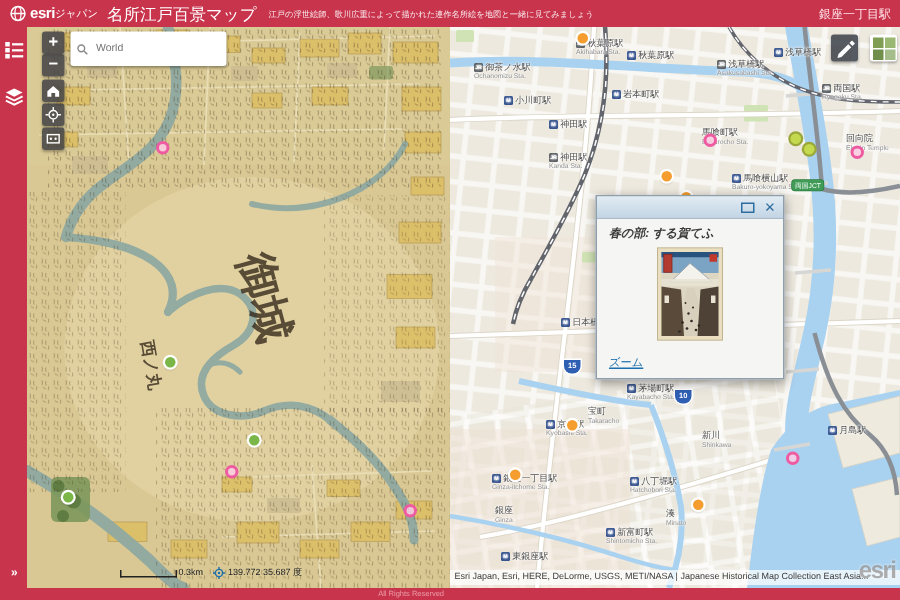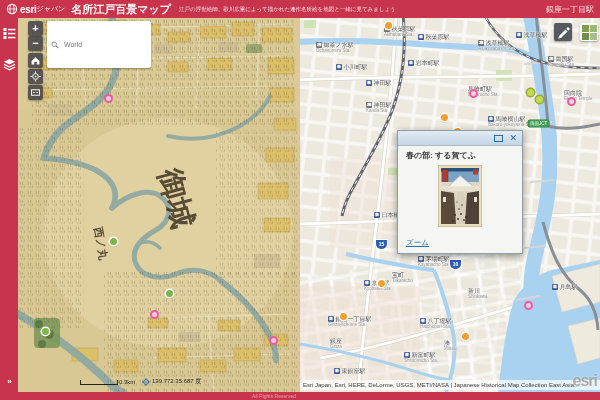--- a/index.html
+++ b/index.html
@@ -4,21 +4,21 @@
 <style>
   html,body{margin:0;padding:0;}
   body{width:600px;height:400px;position:relative;overflow:hidden;
        font-family:"Liberation Sans","DejaVu Sans",sans-serif;background:#c9344d;}
   
   .hdr{position:absolute;left:0;top:0;width:600px;height:18px;background:#c9344d;
        display:flex;align-items:center;padding:0 6px;box-sizing:border-box;color:#fff;z-index:40;}
   .hdr .logo{display:flex;align-items:center;gap:2px;}
   .hdr .esri{font-weight:bold;font-size:10px;letter-spacing:-.3px;}
   .hdr .jp{font-size:7px;margin-right:6px;}
-  .hdr .ttl{font-size:11px;font-weight:bold;white-space:nowrap;margin-right:8px;}
+  .hdr .ttl{font-size:11px;font-weight:normal;white-space:nowrap;margin-right:8px;}
   .hdr .sub{font-size:5.5px;opacity:.9;flex:1;white-space:nowrap;overflow:hidden;}
   .hdr .season{font-size:8px;color:#ffe3e8;white-space:nowrap;cursor:pointer;}
   
   .rail{position:absolute;left:0;top:18px;width:18px;height:374px;background:#c9344d;z-index:30;
         display:flex;flex-direction:column;align-items:center;}
   .rail .ric{margin-top:9px;width:13px;height:13px;}
   .rail .collapse{position:absolute;bottom:6px;left:0;width:18px;text-align:center;
         color:#fff;font-size:8px;font-weight:bold;letter-spacing:-1px;cursor:pointer;}
   
   .ftr{position:absolute;left:0;bottom:0;width:600px;height:8px;background:#c9344d;z-index:45;}
@@ -26,21 +26,21 @@
   
   .map-left{position:absolute;left:18px;top:18px;width:282px;height:374px;overflow:hidden;background:#d9c893;}
   .map-right{position:absolute;left:300px;top:18px;width:300px;height:374px;overflow:hidden;background:#f1eee6;}
   .map-left svg.base,.map-right svg.base{position:absolute;left:0;top:0;}
   
   .ctl{position:absolute;left:10px;width:15px;height:15px;background:rgba(66,66,70,.85);
        border-radius:2px;color:#fff;text-align:center;line-height:15px;font-size:11px;
        font-weight:bold;cursor:pointer;box-shadow:0 1px 2px rgba(0,0,0,.3);z-index:20;}
   .ctl svg{display:block;margin:1.5px auto;}
   .searchbox{position:absolute;left:29px;top:3px;width:96px;height:15px;background:#fff;border-radius:2px;
-       box-shadow:0 1px 2px rgba(0,0,0,.35);display:flex;align-items:center;padding:16px 4px;gap:3px;z-index:20;}
+       box-shadow:0 1px 2px rgba(0,0,0,.35);display:flex;align-items:center;padding:4px 4px;gap:3px;z-index:20;}
   .searchbox input{border:0;outline:0;flex:1;font-size:7px;color:#444;background:transparent;width:60px;
        font-family:"Liberation Sans",sans-serif;}
   
   .scalebar{position:absolute;left:62px;bottom:7px;width:36px;height:4px;
        border-left:1px solid #222;border-right:1px solid #222;border-bottom:1.5px solid #222;z-index:15;}
   .scale-label{position:absolute;left:101px;bottom:7px;font-size:6px;color:#1d1d1d;z-index:15;
        text-shadow:0 0 2px #e7dcb5;}
   .coords{position:absolute;left:124px;bottom:6px;font-size:6px;color:#1d1d1d;z-index:15;
        display:flex;align-items:center;gap:2px;text-shadow:0 0 2px #e7dcb5;}
   
@@ -73,21 +73,21 @@
        font-size:6px;line-height:10px;color:#3a3a3a;padding:0 3px;white-space:nowrap;overflow:hidden;z-index:25;}
   .esriwm{position:absolute;right:3px;bottom:2px;font-size:16px;font-weight:bold;letter-spacing:-1px;
        color:rgba(130,130,130,.65);z-index:26;text-shadow:0 0 2px rgba(255,255,255,.8);}
   
   .popup{position:absolute;left:97px;top:112px;width:124px;background:#f5f5f3;border:1px solid #8f9eab;
        box-shadow:0 2px 7px rgba(0,0,0,.4);z-index:30;}
   .pbar{height:14px;background:linear-gradient(#e1ebf3,#c3d5e5);border-bottom:1px solid #a9bccd;
        display:flex;justify-content:flex-end;align-items:center;gap:6px;padding:0 5px;}
   .pmax{width:7px;height:5px;border:1.5px solid #2e6da0;cursor:pointer;}
   .pclose{color:#2e6da0;font-size:9px;font-weight:bold;line-height:1;cursor:pointer;}
-  .ptitle{font-size:8px;font-weight:bold;color:#3c3c3c;padding:4px 8px 1px;}
+  .ptitle{font-size:8px;font-weight:bold;color:#3c3c3c;padding:4px 8px 1px;font-style:italic;}
   .pimg{display:block;margin:3px auto 4px;cursor:pointer;}
   .pzoom{display:inline-block;margin:0 0 5px 8px;font-size:7.5px;color:#1b6fae;
        text-decoration:underline;cursor:pointer;}
   
   .bigkanji{position:absolute;font-family:"DejaVu Serif","Liberation Serif",serif;font-weight:bold;
        color:#32271a;opacity:.78;z-index:8;white-space:nowrap;}
 </style>
 </head>
 <body>
 

